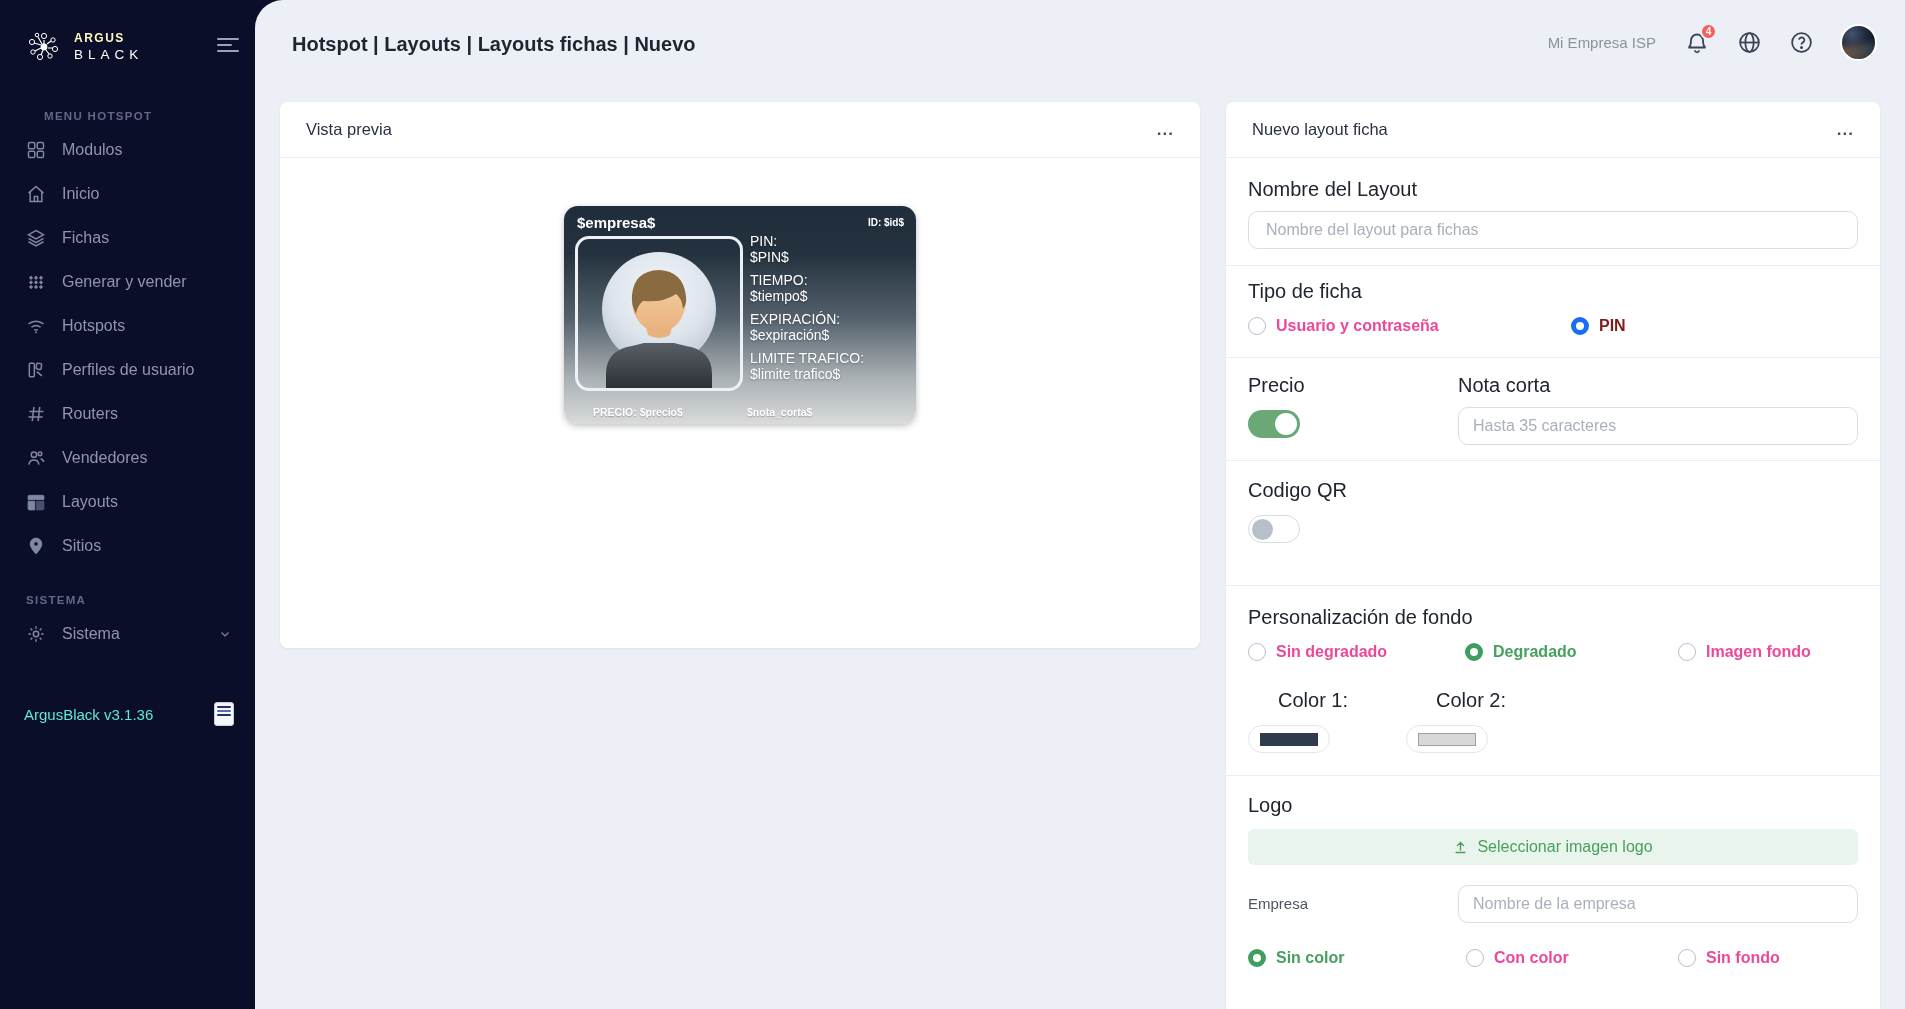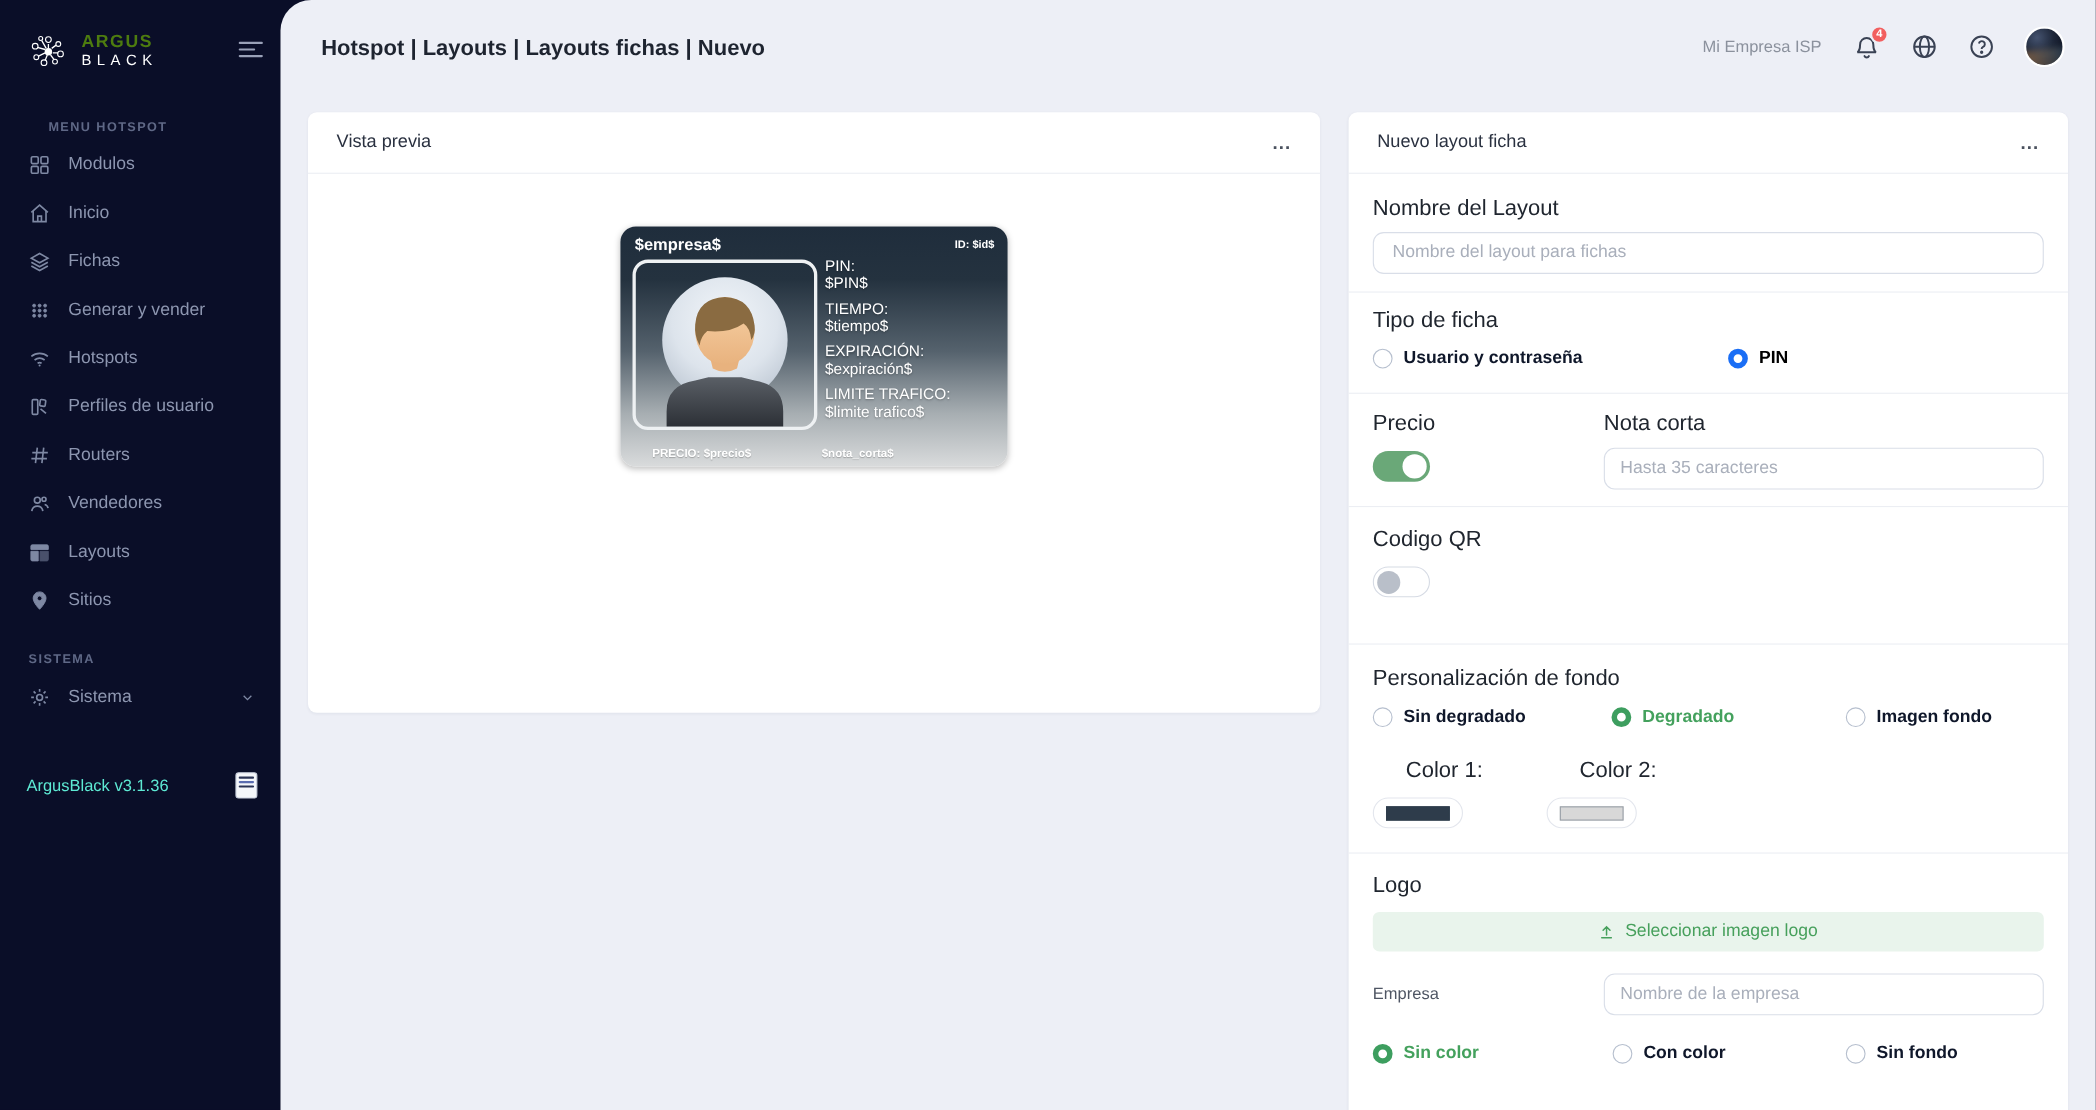--- a/index.html
+++ b/index.html
@@ -3,21 +3,21 @@
 <meta charset="utf-8">
 <style>
   * { margin:0; padding:0; box-sizing:border-box; }
   html,body { width:1905px; height:1009px; overflow:hidden; }
   body { background:#0a0e28; font-family:"Liberation Sans", sans-serif; }
 
   
   #sidebar { position:absolute; left:0; top:0; width:255px; height:100%; background:#0a0e28; color:#8d96b0; }
   .logo-row { display:flex; align-items:center; gap:10px; padding:26px 0 0 24px; }
   .logo-mark { width:40px; height:40px; }
-  .logo-text .l1 { color:#4d7c0f; font-weight:800; font-size:16px; letter-spacing:1.5px; line-height:17px; }
+  .logo-text .l1 { color:#fef9c3; font-weight:800; font-size:12px; letter-spacing:1.5px; line-height:17px; }
   .logo-text .l2 { color:#fff; font-weight:400; font-size:13.5px; letter-spacing:5px; line-height:15px; }
   .collapse-btn { position:absolute; right:16px; top:38px; width:22px; cursor:pointer; }
   .collapse-btn span { display:block; height:2px; background:#9aa1b8; border-radius:2px; margin-bottom:4px; }
   .collapse-btn span:nth-child(2){ width:70%; }
   .side-section { padding:0 0 0 26px; font-size:11.5px; font-weight:700; letter-spacing:1.3px; color:#5f6886; }
   .sec1 { margin-top:44px;padding-left:44px; }
   .sec2 { margin-top:26px; }
   .side-item { display:flex; align-items:center; gap:16px; height:44px; padding-left:26px; font-size:16px; color:#8d96b0; cursor:pointer; position:relative; }
   .side-item svg { flex:0 0 auto; stroke:#7e88a3; }
   .side-items { margin-top:6px; }
@@ -63,22 +63,22 @@
   .form-body { padding:0 22px; }
   .f-h { font-size:20px; color:#20262f; }
   .divider { height:1px; background:#eceef3; margin:0 -22px; }
   .text-input { width:100%; height:38px; border:1px solid #d9dee8; border-radius:10px; padding:0 14px; font-size:16px; color:#333; font-family:"Liberation Sans",sans-serif; outline:none; background:#fff; }
   .text-input::placeholder { color:#a9afbb; }
   .radio-row { position:relative; height:22px; }
   .radio-opt { position:absolute; display:flex; align-items:center; gap:10px; cursor:pointer; }
   .rdot { width:18px; height:18px; border-radius:50%; background:#fff; border:1.5px solid #b6bfce; }
   .rdot.sel-blue { border:5.5px solid #1a6ef5; }
   .rdot.sel-green { border:5.5px solid #3d9e5f; }
-  .rlabel { font-size:16px; font-weight:700; color:#0f172a; }
-  .rlabel.blue { color:#000000; }
+  .rlabel { font-size:16px; font-weight:700; color:#ec4899; }
+  .rlabel.blue { color:#7f1d1d; }
   .rlabel.green { color:#44a15d; }
   .toggle { position:relative; width:52px; height:28px; border-radius:14px; cursor:pointer; }
   .toggle.on { background:#6aa878; }
   .toggle.on .knob { position:absolute; right:3px; top:3px; width:22px; height:22px; border-radius:50%; background:#fff; }
   .toggle.off { background:#fff; border:1.5px solid #d6dbe4; }
   .toggle.off .knob { position:absolute; left:3px; top:2.5px; width:21px; height:21px; border-radius:50%; background:#b9bfc9; }
   .two-col { position:relative; }
   .col2 { position:absolute; left:210px; top:0; width:400px; }
   .color-pill { width:82px; height:28px; border:1.5px solid #e3e6ed; border-radius:14px; display:flex; align-items:center; justify-content:center; cursor:pointer; background:#fff; }
   .color-pill .swatch { width:58px; height:13px; border:1px solid #9aa0a8; }

